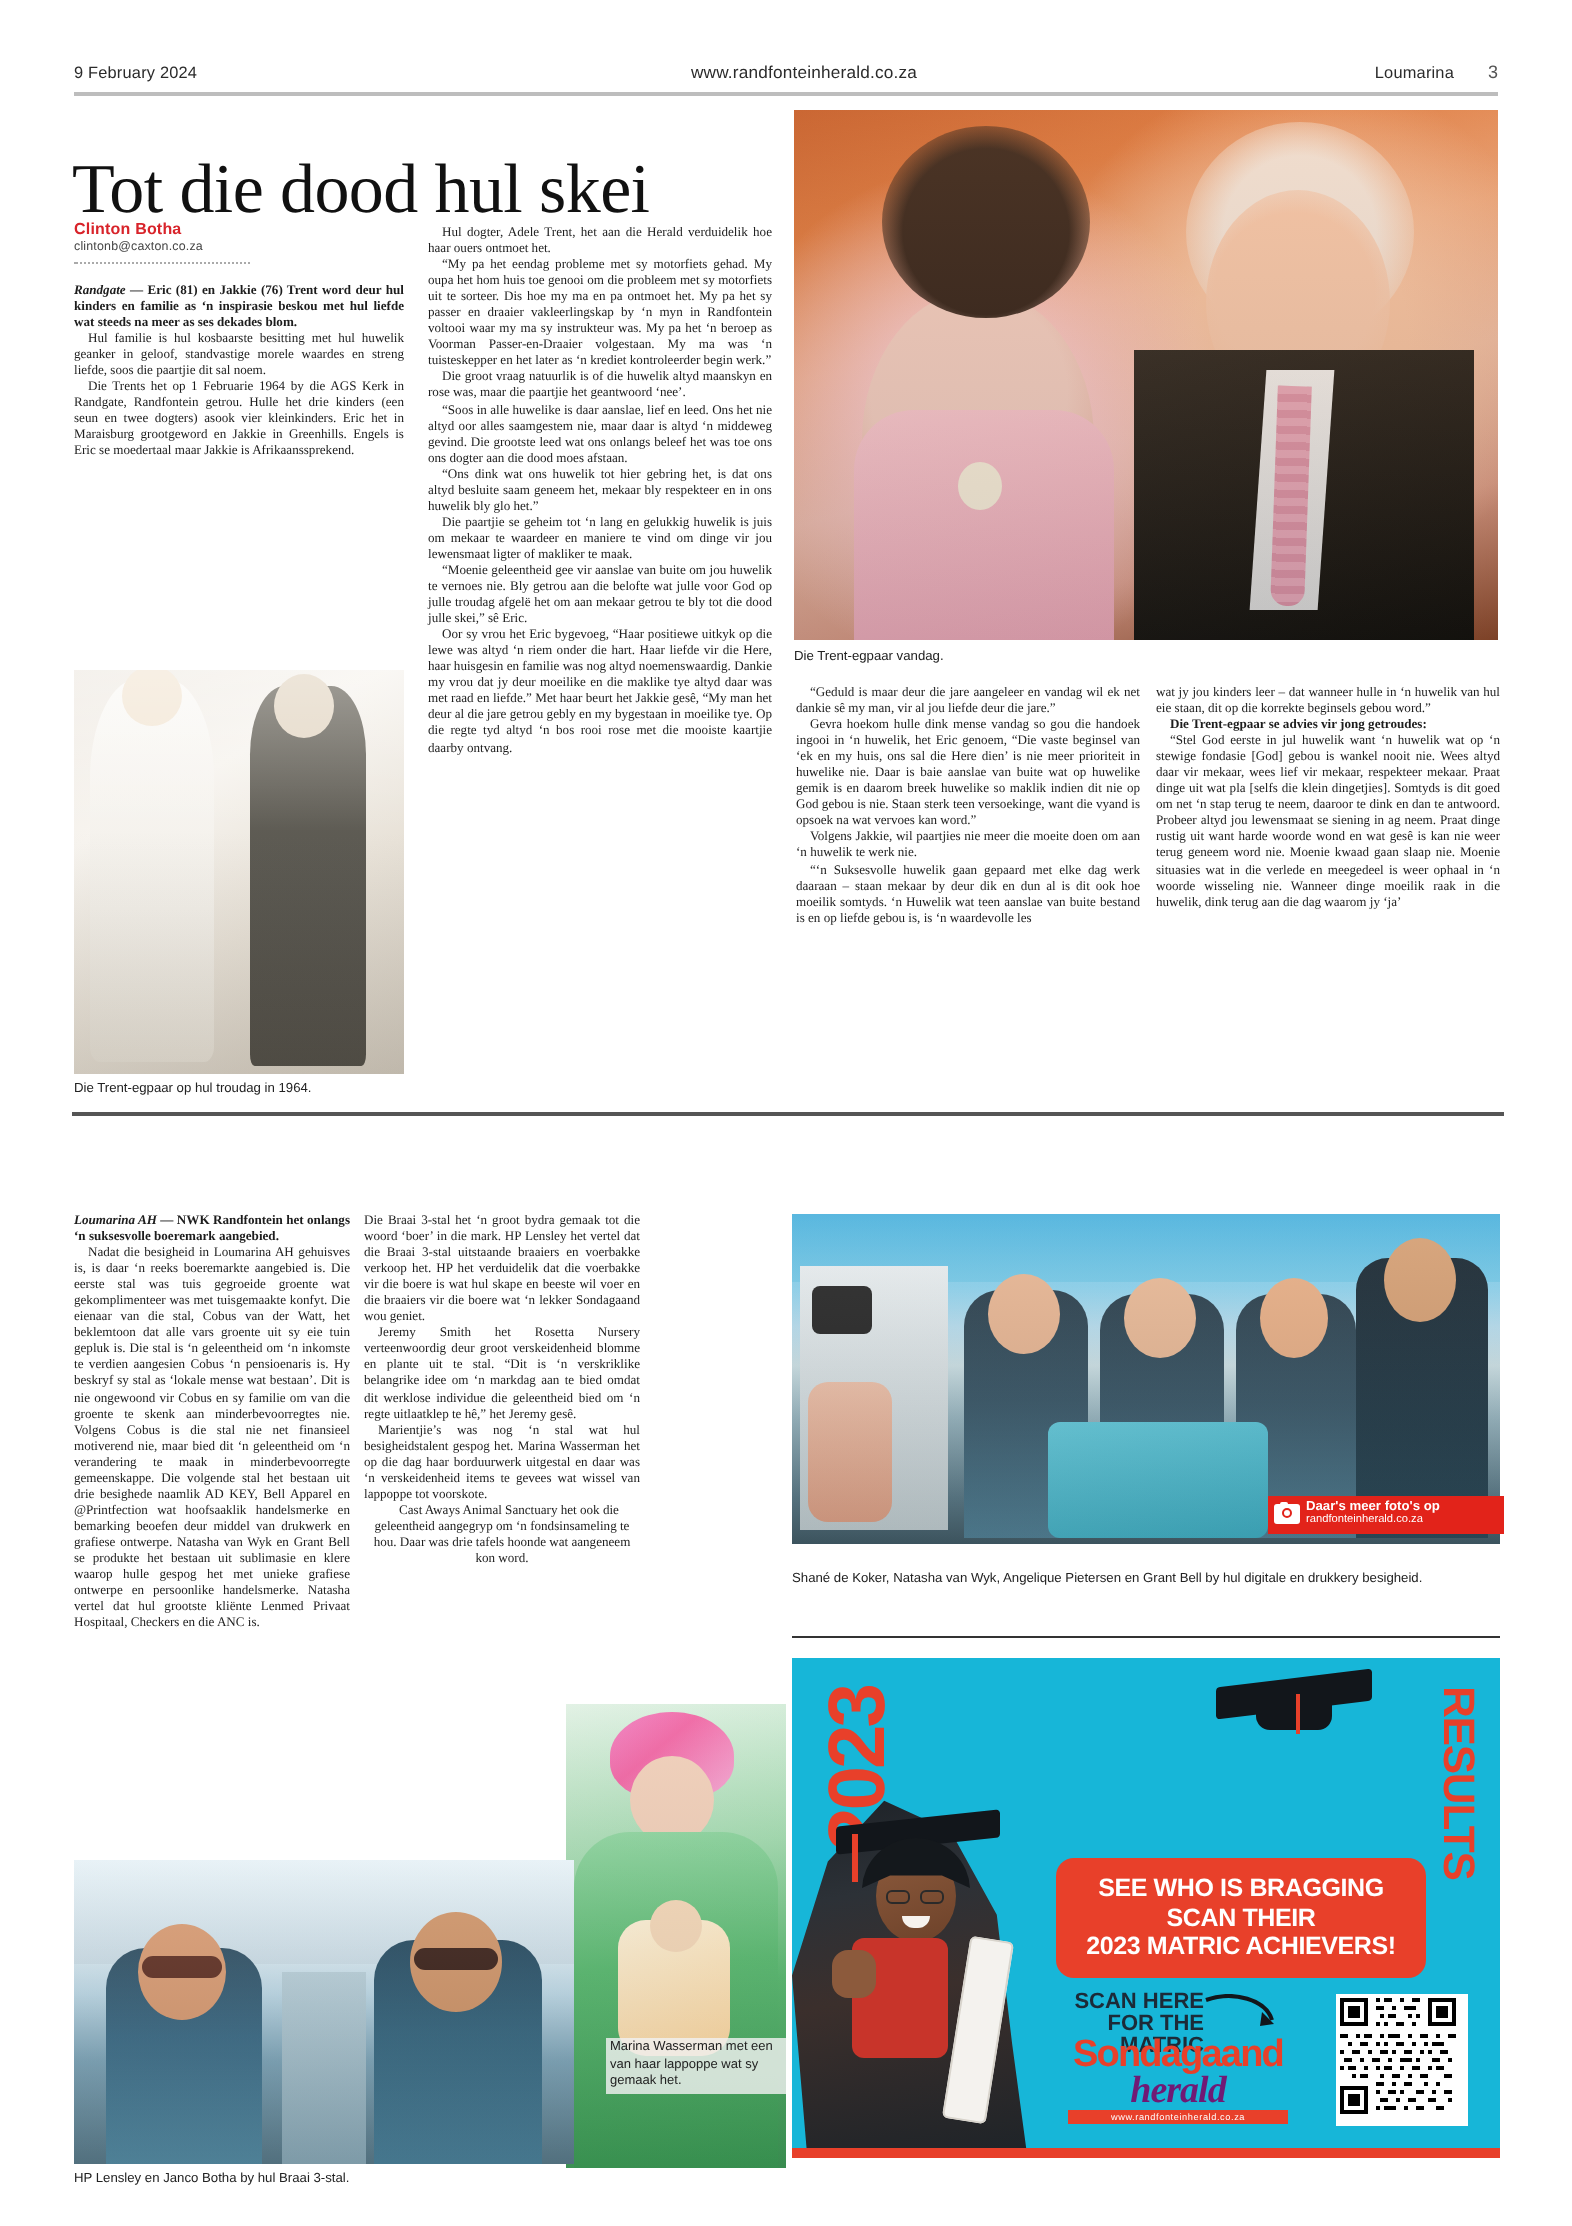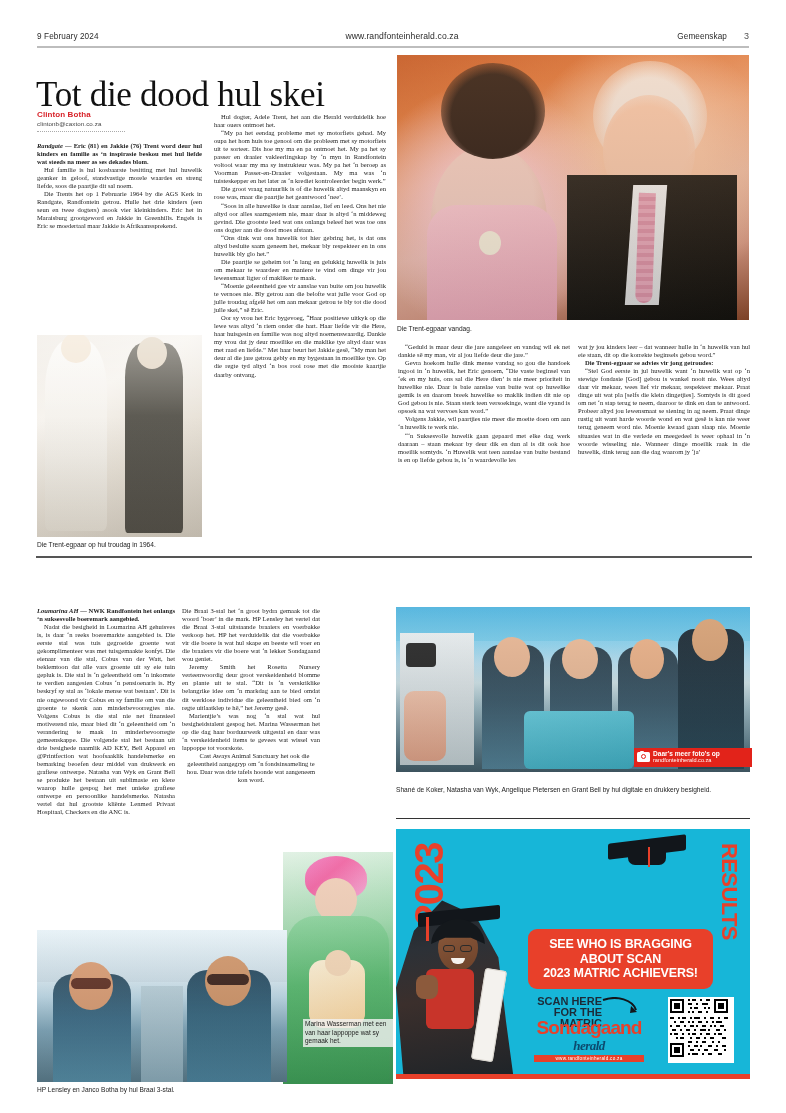--- a/index.html
+++ b/index.html
@@ -158,21 +158,21 @@
     color:#fff;text-align:center;
   }
   .ad-redbox div{font-size:12.5px;font-weight:bold;line-height:14.5px;letter-spacing:-.2px;}
   .ad-scan{
     position:absolute;left:134px;top:167px;width:72px;text-align:right;
     font-size:11px;font-weight:bold;color:#1c2b38;line-height:11px;
   }
   .ad-arrow{position:absolute;left:205px;top:168px;width:40px;height:18px;}
   .ad-logo{position:absolute;left:138px;top:190px;width:110px;text-align:center;}
   .ad-logo .l1{font-size:19px;font-weight:bold;color:#e8402a;letter-spacing:-.9px;line-height:18px;}
-  .ad-logo .l2{font-family:"Liberation Serif", serif;font-style:italic;font-weight:bold;font-size:13px;color:#0c4a6e;line-height:17px;letter-spacing:-.5px;}
+  .ad-logo .l2{font-family:"Liberation Serif", serif;font-style:italic;font-weight:bold;font-size:19px;color:#701a75;line-height:17px;letter-spacing:-.5px;}
   .ad-logo .l3{background:#e8402a;color:#fff;font-size:4.6px;letter-spacing:.3px;padding:1px 0;margin-top:1px;}
   .ad-qr{position:absolute;right:16px;bottom:16px;width:62px;height:62px;background:#fff;padding:2px;}
   .ad-grad{
     position:absolute;left:0;top:60px;width:128px;height:190px;
     background:linear-gradient(170deg,#1b1f24 0%,#2c3137 30%,#3b2f2c 55%,#1d2328 100%);
     clip-path:polygon(6% 100%,0 52%,14% 22%,36% 6%,62% 14%,80% 36%,86% 70%,92% 100%);
   }
   .ad-face{
     position:absolute;left:42px;top:96px;width:40px;height:46px;border-radius:50%;
     background:linear-gradient(160deg,#8c5a3c,#6d422a);
@@ -189,21 +189,21 @@
   .ad-bottombar{position:absolute;left:0;bottom:0;width:100%;height:5px;background:#e8402a;}
 </style>
 </head>
 <body>
 
 <div class="page">
 
   <div class="masthead">
     <div class="mh-date">9 February 2024</div>
     <div class="mh-url">www.randfonteinherald.co.za</div>
-    <div class="mh-sec">Gemeenskap</div>
+    <div class="mh-sec">Loumarina</div>
     <div class="mh-page">3</div>
   </div>
   <div class="rule-top"></div>
 
   <h1 class="head1">Tot die dood hul skei</h1>
 
   <div class="byline">
     <div class="name">Clinton Botha</div>
     <div class="mail">clintonb@caxton.co.za</div>
     <div class="dots"></div>
@@ -349,21 +349,21 @@
       <div style="position:absolute;left:5px;top:20px;width:12px;height:7px;border:1.2px solid #2a2a2a;border-radius:3px;box-sizing:border-box;"></div>
       <div style="position:absolute;left:22px;top:20px;width:12px;height:7px;border:1.2px solid #2a2a2a;border-radius:3px;box-sizing:border-box;"></div>
       <div style="position:absolute;left:13px;top:33px;width:14px;height:6px;border-radius:0 0 8px 8px;background:#f6f2ee;"></div>
     </div>
     <div style="position:absolute;left:30px;top:140px;width:48px;height:60px;background:#c8342a;border-radius:6px;"></div>
     <div class="ad-scroll"></div>
     <div style="position:absolute;left:20px;top:146px;width:22px;height:24px;border-radius:8px;background:#8c5a3c;"></div>
 
     <div class="ad-redbox">
       <div>SEE WHO IS BRAGGING</div>
-      <div>ABOUT SCAN</div>
+      <div>SCAN THEIR</div>
       <div>2023 MATRIC ACHIEVERS!</div>
     </div>
 
     <div class="ad-scan">
       <div>SCAN HERE</div>
       <div>FOR THE MATRIC</div>
     </div>
 
     <svg class="ad-arrow" viewBox="0 0 40 18">
       <path d="M2 3 C16 -2 32 3 35 13" stroke="#12161b" stroke-width="2" fill="none"></path>

